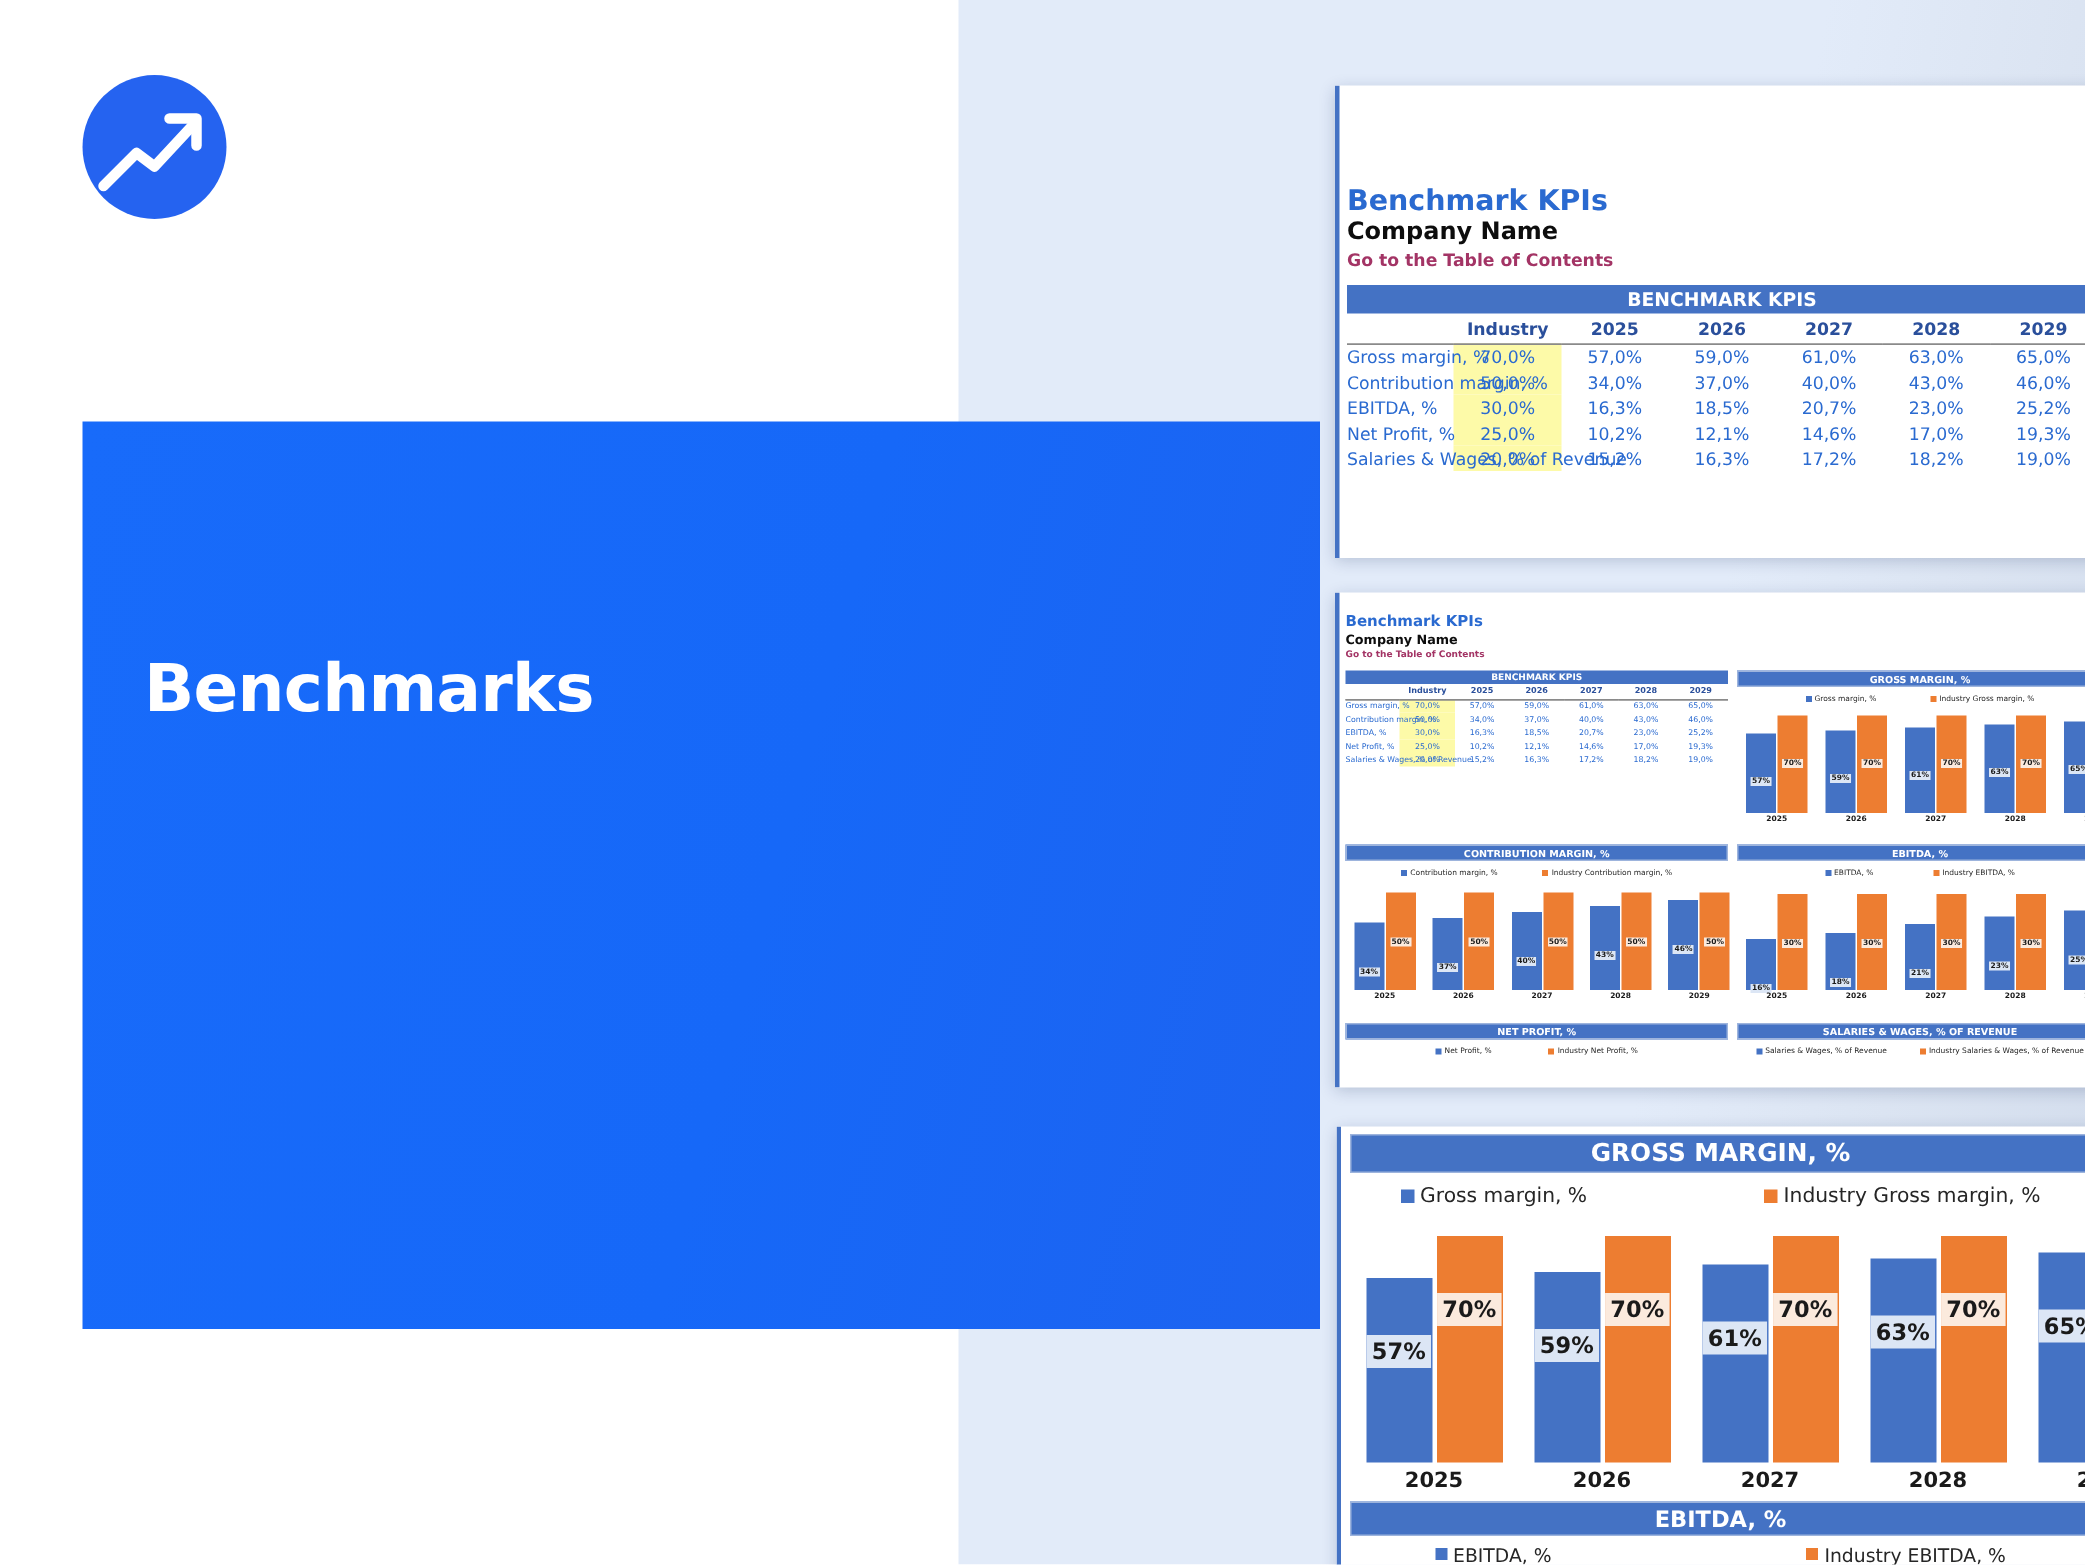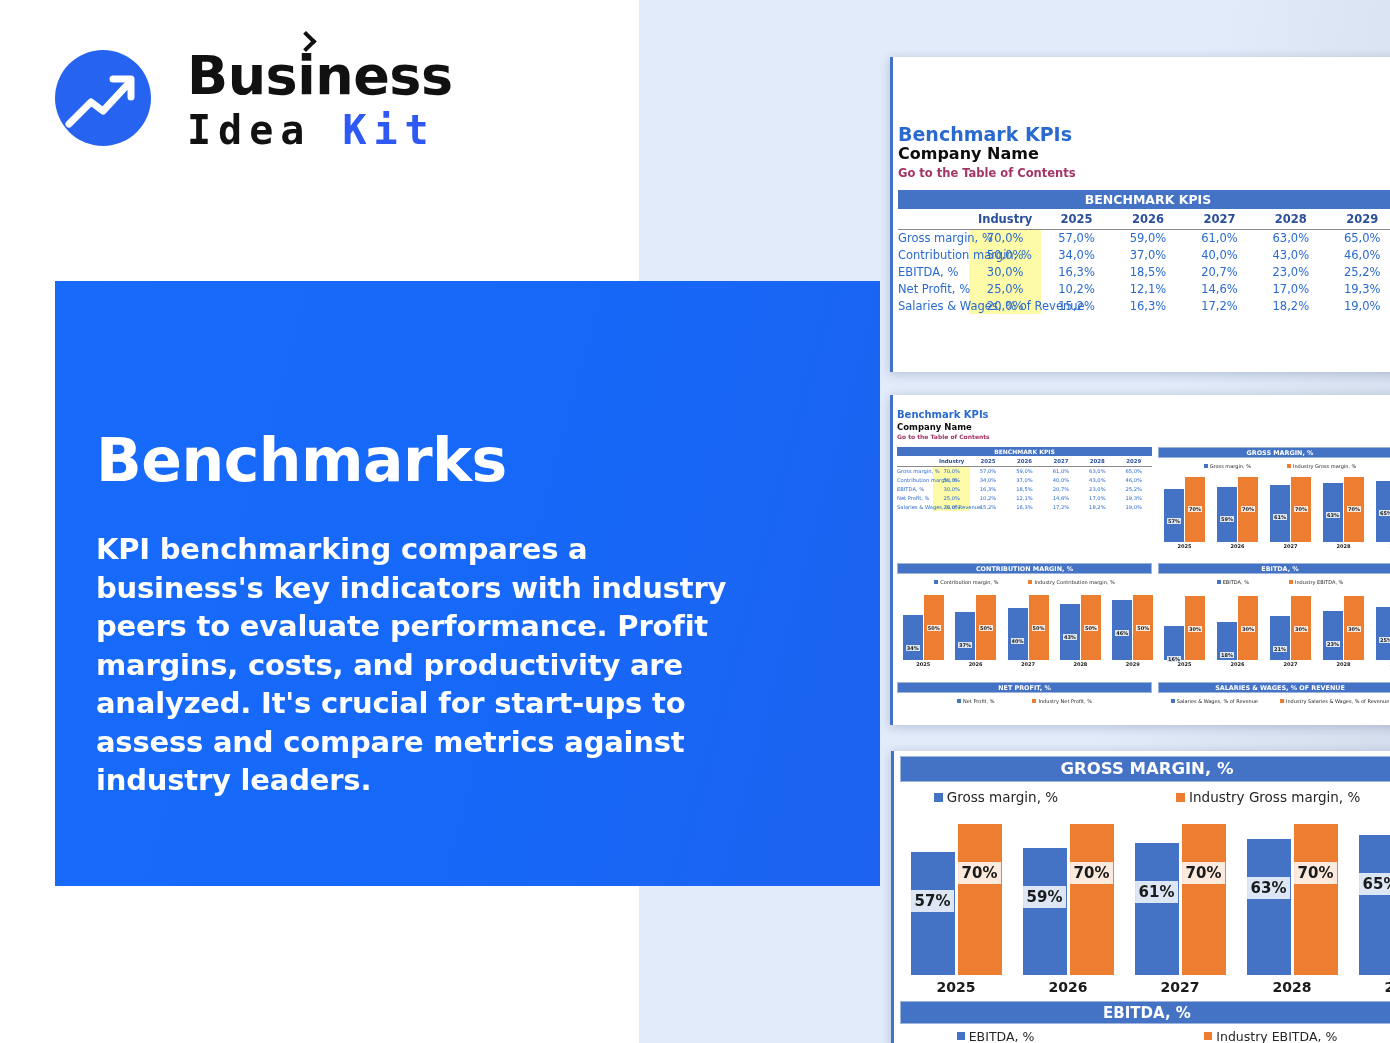--- a/index.html
+++ b/index.html
@@ -44,21 +44,21 @@
   }
   .logo-l2 .kit { color: #2f59f5; }
 
   
   .hero {
     position: absolute; left: 55px; top: 281px; width: 825px; height: 605px;
     background: linear-gradient(105deg, #186bfa 0%, #1668f8 55%, #1d63f0 100%);
   }
   .hero-title {
     position: absolute; left: 41px; top: 144px;
-    font-size: 60px; font-weight: 700; color: #ffffff;
+    font-size: 44px; font-weight: 700; color: #ffffff;
     letter-spacing: -0.5px; line-height: 70px;
     font-family: "DejaVu Sans", sans-serif;
   }
   .hero-body {
     position: absolute; left: 41px; top: 249px; width: 668px;
     font-size: 29px; font-weight: 700; color: #ffffff;
     line-height: 38.5px; letter-spacing: -0.2px;
     font-family: "DejaVu Sans", sans-serif;
   }
 
@@ -129,29 +129,24 @@
 
   <div class="bg-col"></div>
 
   <div class="logo">
     <div class="logo-mark">
       <svg width="96" height="96" viewBox="0 0 96 96">
         <path d="M14 74 L36 52 L48 61 L74 33" fill="none" stroke="#ffffff" stroke-width="7" stroke-linecap="round" stroke-linejoin="round"></path>
         <path d="M58 29 L76 29 L76 47" fill="none" stroke="#ffffff" stroke-width="7" stroke-linecap="round" stroke-linejoin="round"></path>
       </svg>
     </div>
-    <div class="logo-text">
-      <div class="logo-l1"><span>Bus</span><span class="circ">i</span><span>ness</span></div>
-      <div class="logo-l2"><span>Idea </span><span class="kit">Kit</span></div>
-    </div>
   </div>
 
   <div class="hero">
     <div class="hero-title">Benchmarks</div>
-    <div class="hero-body">KPI benchmarking compares a business's key indicators with industry peers to evaluate performance. Profit margins, costs, and productivity are analyzed. It's crucial for start-ups to assess and compare metrics against industry leaders.</div>
   </div>
 
   <div class="sheet" style="left:890px; top:57px; width:512px; height:315px;">
     <div class="sheet-inner">
       <div class="sp-title" style="position:absolute;left:8px;top:66px;font-size:19px;">Benchmark KPIs</div>
       <div class="sp-sub" style="position:absolute;left:8px;top:87px;font-size:16px;">Company Name</div>
       <div class="sp-link" style="position:absolute;left:8px;top:109px;font-size:11.5px;">Go to the Table of Contents</div>
 
       <table class="kpi-table" style="position:absolute;left:8px;top:133px;width:500px;font-size:11.5px;">
         <thead>

